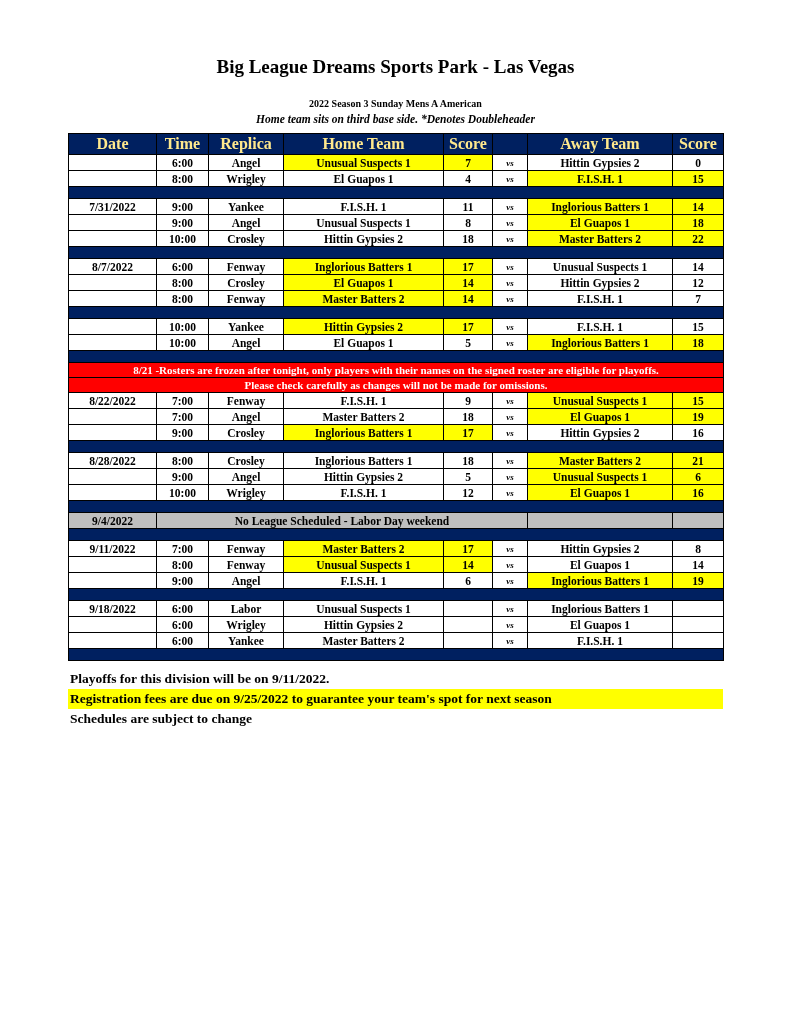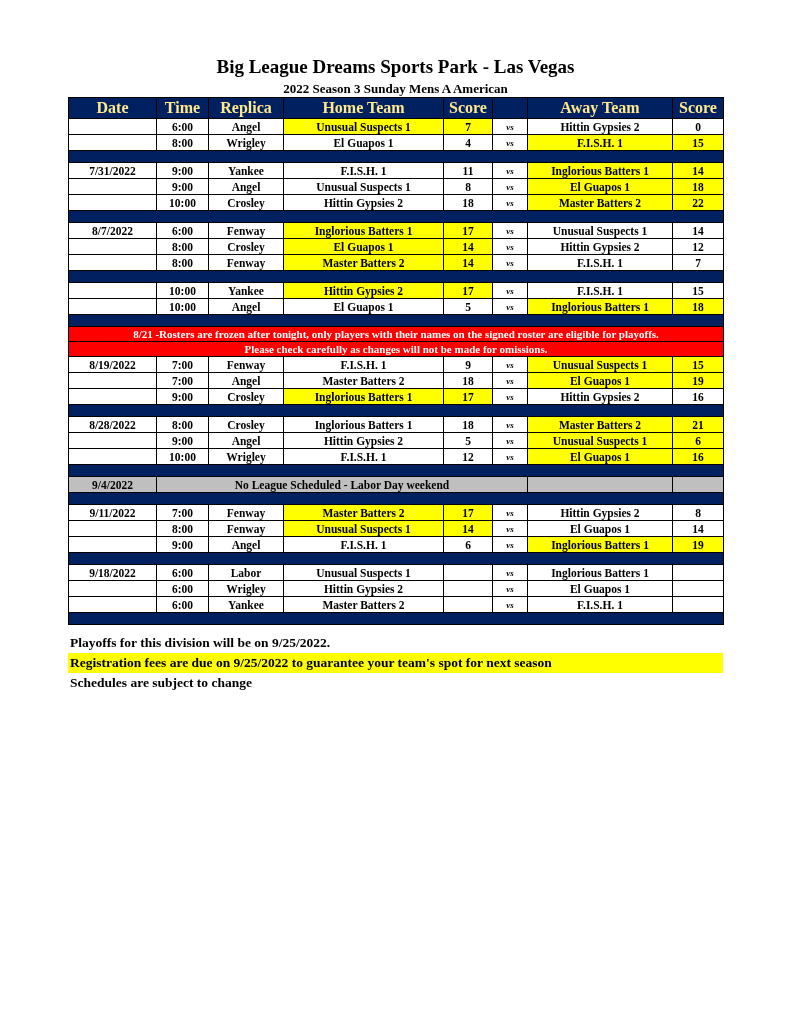--- a/index.html
+++ b/index.html
@@ -5,21 +5,21 @@
   * { margin: 0; padding: 0; box-sizing: border-box; }
   html, body { background: #ffffff; }
   body {
     width: 791px; height: 1024px;
     font-family: "Liberation Serif", serif;
     color: #000;
     overflow: hidden;
   }
   .page { padding: 56px 68px 0 68px; }
   .title   { text-align: center; font-size: 19px; font-weight: bold; }
-  .subtitle{ text-align: center; font-size: 13px; font-weight: bold; margin-top: 3px; }
+  .subtitle{ text-align: center; font-size: 10px; font-weight: bold; margin-top: 20px; }
   .note    { text-align: center; font-size: 11.5px; font-weight: bold; font-style: italic; margin-top: 4px; margin-bottom: 8px; }
 
   table { border-collapse: collapse; table-layout: fixed; width: 655px; }
   th, td {
     border: 1px solid #000;
     font-size: 11.5px; font-weight: bold;
     text-align: center; vertical-align: middle;
     padding: 1px 2px; height: 16px;
     overflow: hidden; white-space: nowrap;
   }
@@ -43,20 +43,21 @@
     padding: 2px 2px; line-height: 16px;
   }
   .footer-line.hl { background: var(--win, #FFFF00); }
 </style>
 </head>
 <body>
 
 <div class="page">
   <div class="title">Big League Dreams Sports Park - Las Vegas</div>
   <div class="subtitle">2022 Season 3 Sunday Mens A American</div>
+  <div class="note">Home team sits on third base side.  *Denotes Doubleheader</div>
 
   <table>
     <colgroup>
       <col style="width:88px">
       <col style="width:52px">
       <col style="width:75px">
       <col style="width:160px">
       <col style="width:49px">
       <col style="width:35px">
       <col style="width:145px">
@@ -187,21 +188,21 @@
         <tr class="separator">
           <td colspan="8"></td>
         </tr>
         <tr class="banner">
           <td colspan="8">8/21 -Rosters are frozen after tonight, only players with their names on the signed roster are eligible for playoffs.</td>
         </tr>
         <tr class="banner">
           <td colspan="8">Please check carefully as changes will not be made for omissions.</td>
         </tr>
         <tr>
-          <td>8/19/2022</td>
+          <td>8/22/2022</td>
           <td>7:00</td>
           <td>Fenway</td>
           <td>F.I.S.H. 1</td>
           <td>9</td>
           <td class="vs">vs</td>
           <td class="win">Unusual Suspects 1</td>
           <td class="win">15</td>
         </tr>
         <tr>
           <td></td>
@@ -331,17 +332,17 @@
           <td>F.I.S.H. 1</td>
           <td></td>
         </tr>
         <tr class="separator">
           <td colspan="8"></td>
         </tr>
       </tbody>
   </table>
 
   <div class="footer" id="footer">
-      <div class="footer-line">Playoffs for this division will be on 9/25/2022.</div>
+      <div class="footer-line">Playoffs for this division will be on 9/11/2022.</div>
       <div class="footer-line hl">Registration fees are due on 9/25/2022 to guarantee your team's spot for next season</div>
       <div class="footer-line">Schedules are subject to change</div>
     </div>
 </div>
 
 </body></html>

